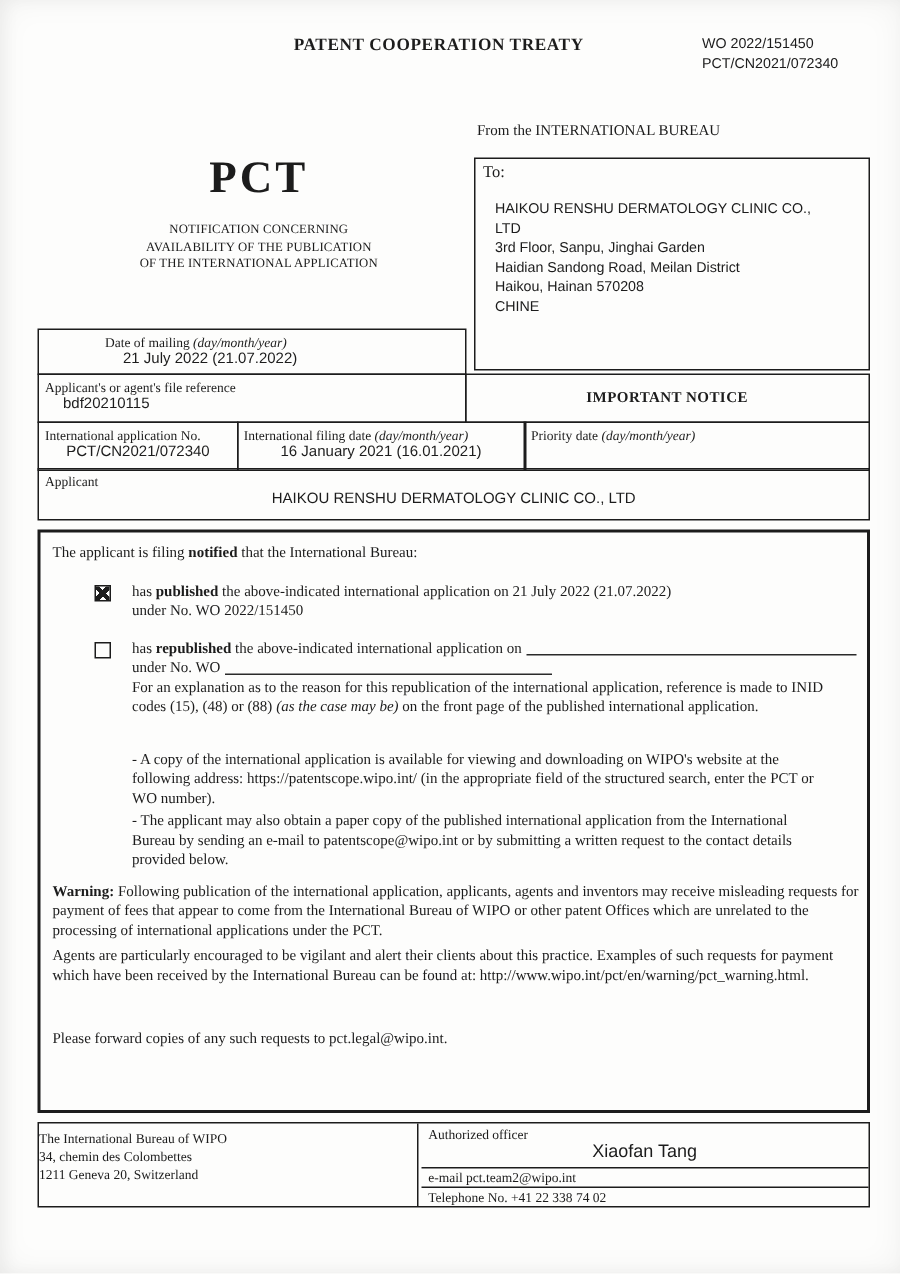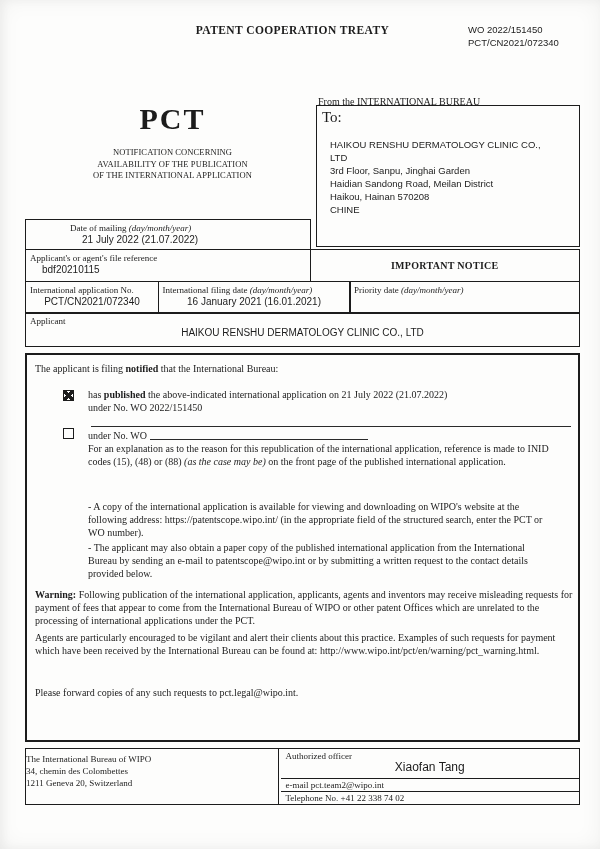--- a/index.html
+++ b/index.html
@@ -10,29 +10,29 @@
     font-family:"Liberation Serif","DejaVu Serif",serif;
     box-shadow: inset 0 0 22px rgba(0,0,0,0.05), inset 4px 0 10px rgba(0,0,0,0.04);
   }
   .b { font-weight:bold; }
   .i { font-style:italic; }
 
   .treaty-title { position:absolute; top:24px; left:0; width:585px; text-align:center;
     font-size:11.5px; font-weight:bold; letter-spacing:0.4px; }
   .header-numbers { position:absolute; top:24px; left:468px; font-size:9.5px; line-height:12.5px;
     font-family:"Liberation Sans","DejaVu Sans",sans-serif; }
-  .from-line { position:absolute; top:96px; left:318px; font-size:10px; }
+  .from-line { position:absolute; top:82px; left:318px; font-size:10px; }
 
   .pct-block { position:absolute; top:102px; left:40px; width:265px; text-align:center; }
   .pct-logo { font-size:30px; font-weight:bold; letter-spacing:2px; }
   .pct-notif { margin-top:11px; font-size:8.5px; line-height:11.5px; letter-spacing:0.1px; }
 
   .to-box { position:absolute; top:105px; left:316px; width:264px; height:142px;
     border:1.5px solid #1c1c1c; }
-  .to-label { font-size:15px; padding:3px 0 0 5px;font-family:Liberation Serif, serif; }
+  .to-label { font-size:11px; padding:3px 0 0 5px;font-family:Liberation Serif, serif; }
   .to-address { margin:12px 8px 0 13px; font-size:9.5px; line-height:13px;
     font-family:"Liberation Sans","DejaVu Sans",sans-serif; }
 
   .info-table { position:absolute; top:219px; left:25px; width:555px; height:128px; }
   .cell { position:absolute; border:1.5px solid #1c1c1c; }
   .cell-label { font-size:9px; line-height:10px; padding:3px 4px 0 4px; }
   .cell-value { font-size:10px; margin:1px 0 0 16px;
     font-family:"Liberation Sans","DejaVu Sans",sans-serif; }
   .cell-value.center { margin:1px 0 0 0; text-align:center; }
   .c-date    { left:0;       top:0;      width:286px;   height:31px;padding-left:40px; }
@@ -144,20 +144,21 @@
     <div class="mb" style="left:61px; top:33px; width:482px;">
       <div>
         <span>has </span><span class="b">published</span><span> the above-indicated international application on 21 July 2022 (21.07.2022)</span>
       </div>
       <div>under No. WO 2022/151450</div>
     </div>
 
     <div class="mb checkbox" style="left:36px; top:73px;"></div>
     <div class="mb" style="left:61px; top:71px; width:483px;">
       <div class="blank-flex">
+        <span style="white-space:nowrap;"><span>has </span><span class="b">republished</span><span> the above-indicated international application on</span></span>
         <span class="fill grow"></span>
       </div>
       <div class="blank-flex">
         <span>under No. WO</span>
         <span class="fill w218"></span>
       </div>
       <div>
         <span>For an explanation as to the reason for this republication of the international application, reference is made to INID codes (15), (48) or (88) </span><span class="i">(as the case may be)</span><span> on the front page of the published international application.</span>
       </div>
     </div>

